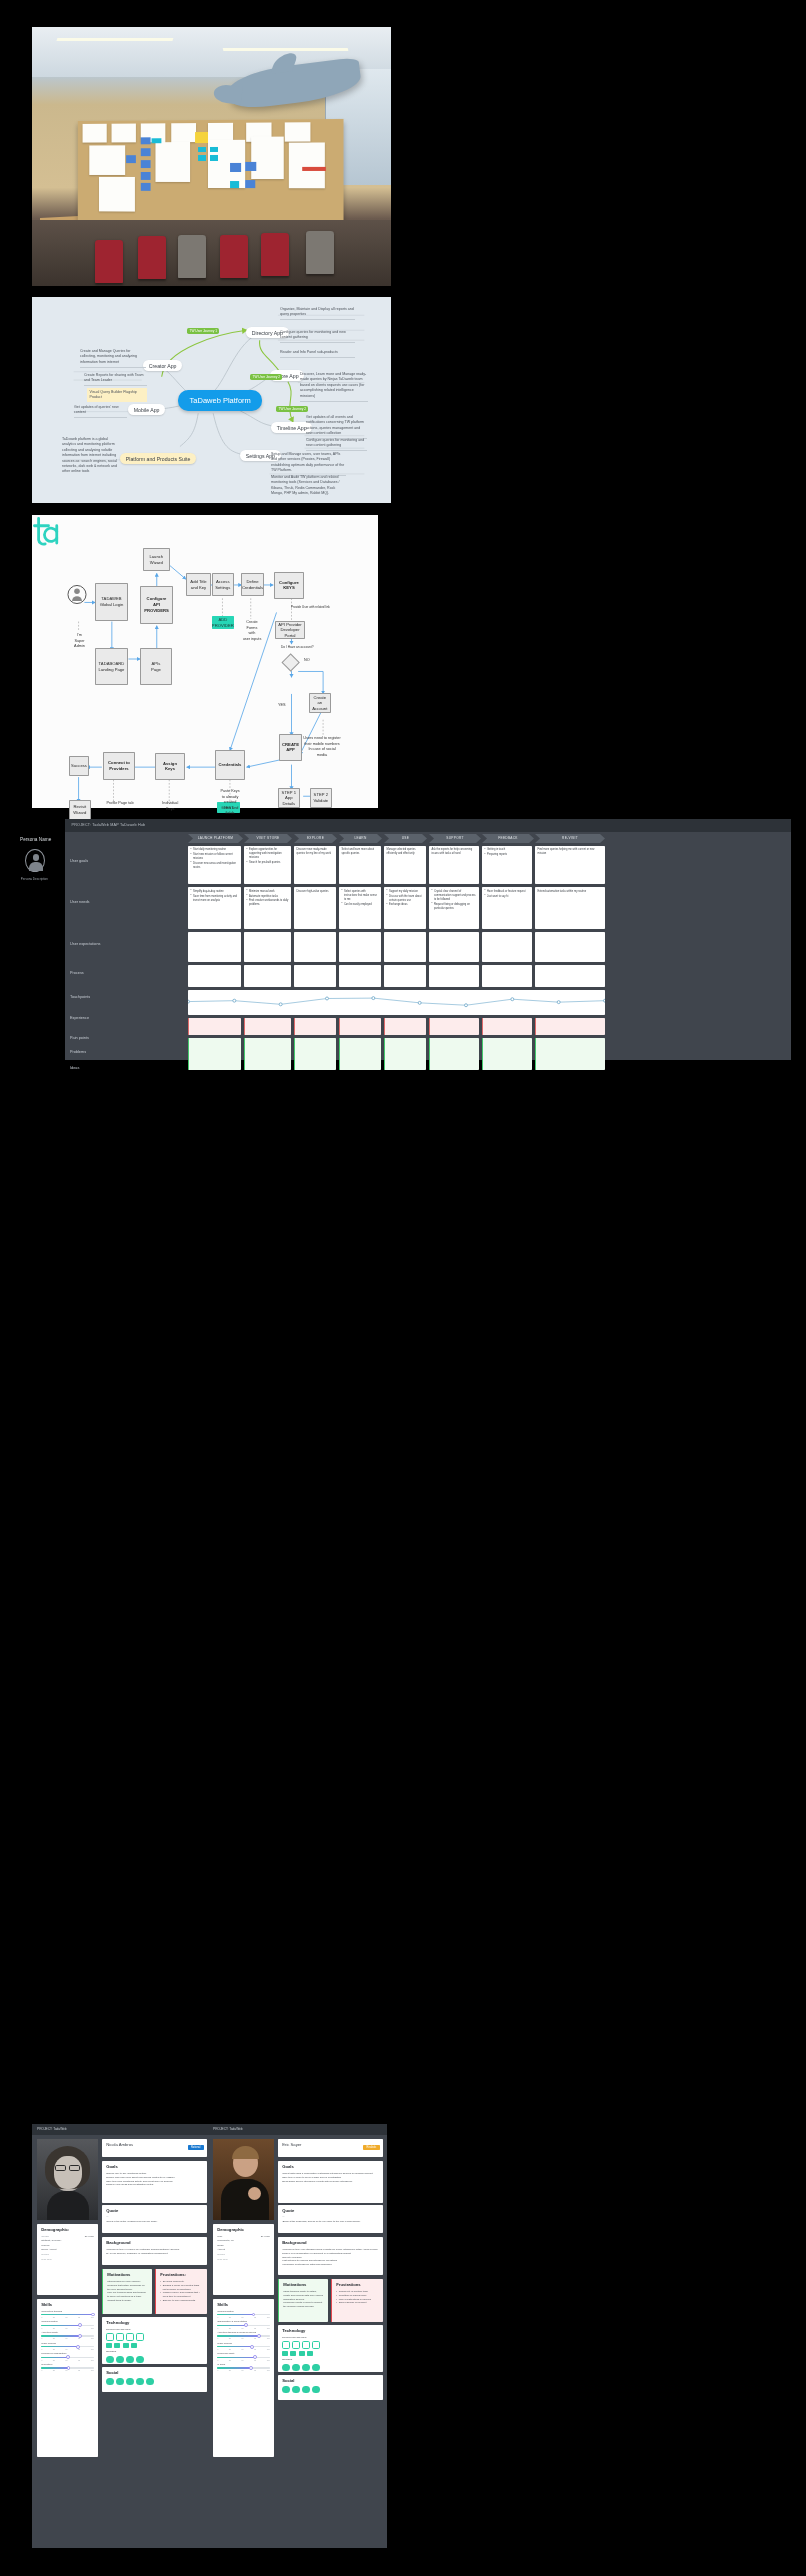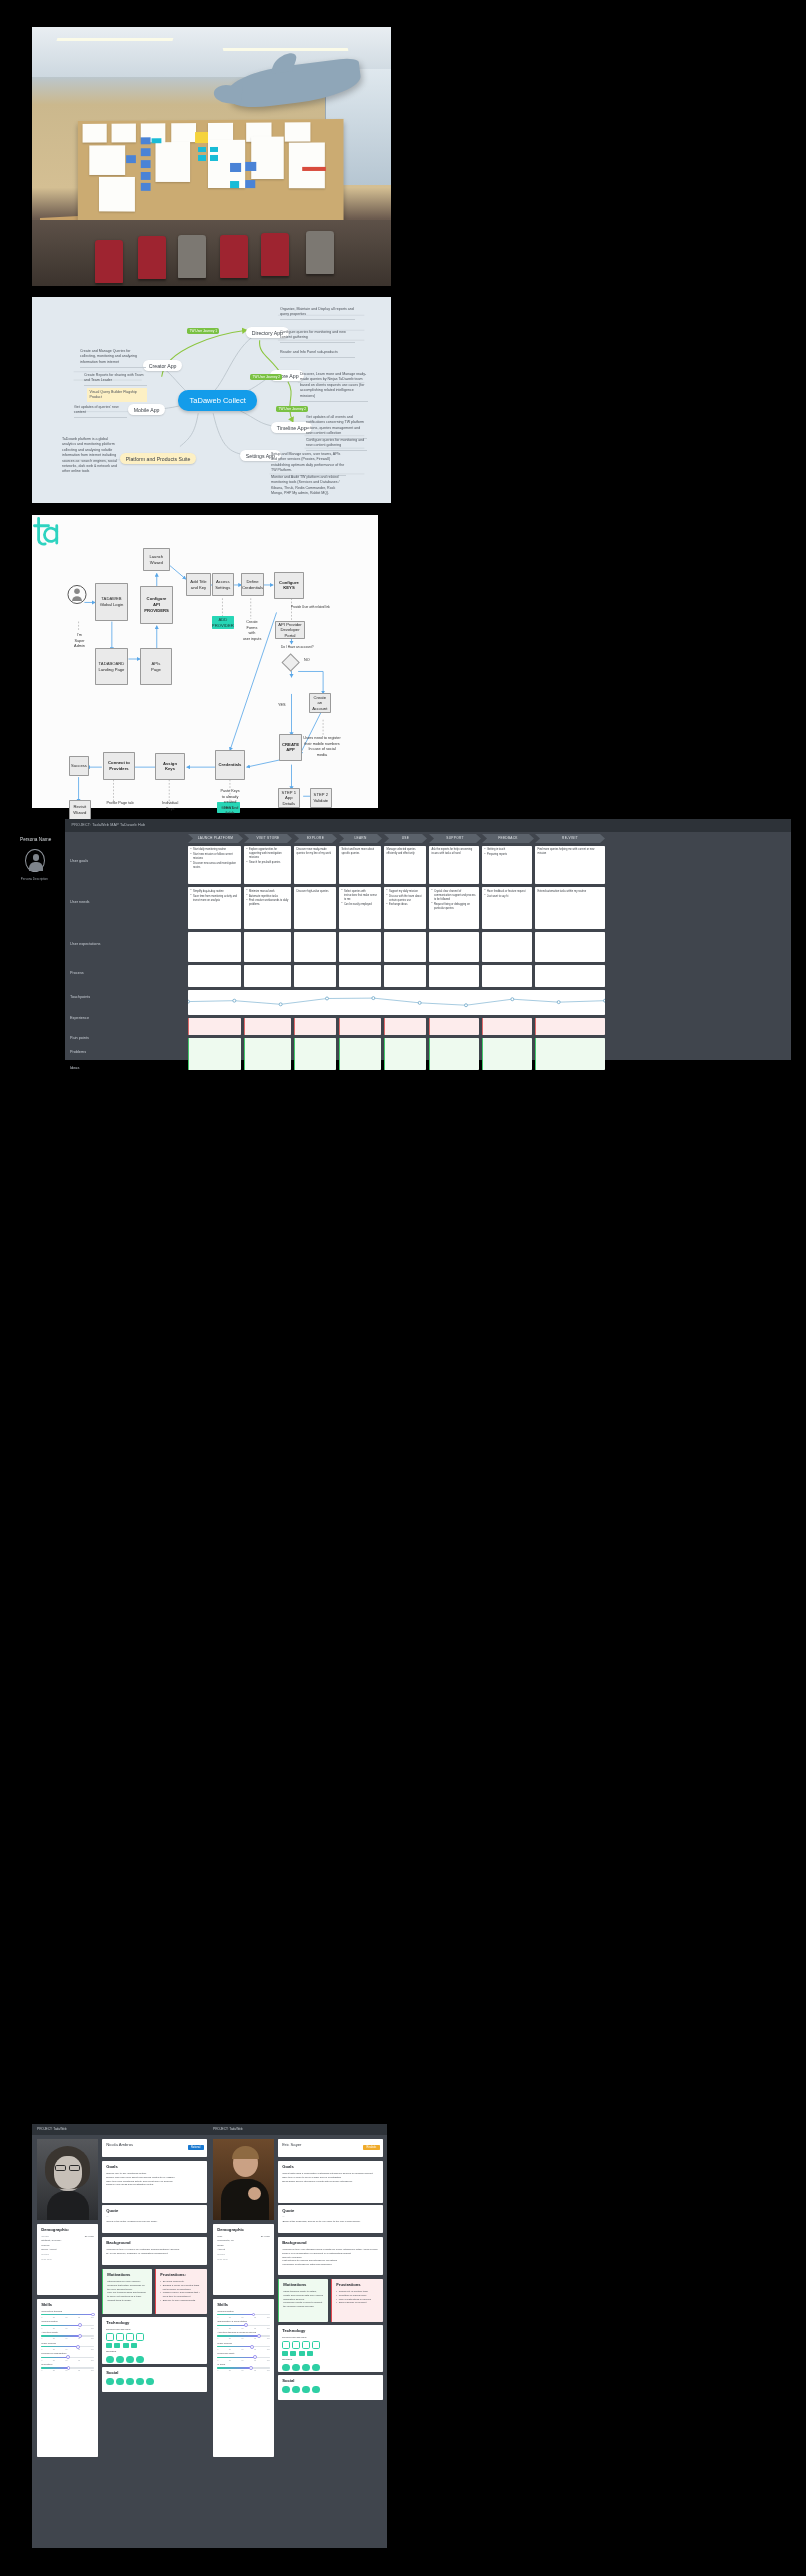--- a/index.html
+++ b/index.html
@@ -234,21 +234,21 @@
       <line x1="328" y1="167" x2="400" y2="167"></line>
       <line x1="328" y1="182" x2="400" y2="182"></line>
       <line x1="286" y1="213" x2="400" y2="213"></line>
       <line x1="50" y1="90" x2="132" y2="90"></line>
       <line x1="50" y1="100" x2="132" y2="100"></line>
       <line x1="50" y1="138" x2="116" y2="138"></line>
       <line x1="38" y1="196" x2="106" y2="196"></line>
     </g>
   </svg>
 
-  <div class="mm-node center" style="left:146px; top:93px;">TaDaweb Collect</div>
+  <div class="mm-node center" style="left:146px; top:93px;">TaDaweb Platform</div>
 
   <div class="mm-node" style="left:214px; top:30px;">
     <span>Directory App</span>
   </div>
   <div class="mm-node" style="left:238px; top:73px;">
     <span>Store App</span>
   </div>
   <div class="mm-node" style="left:239px; top:125px;">
     <span>Timeline App</span>
   </div>

